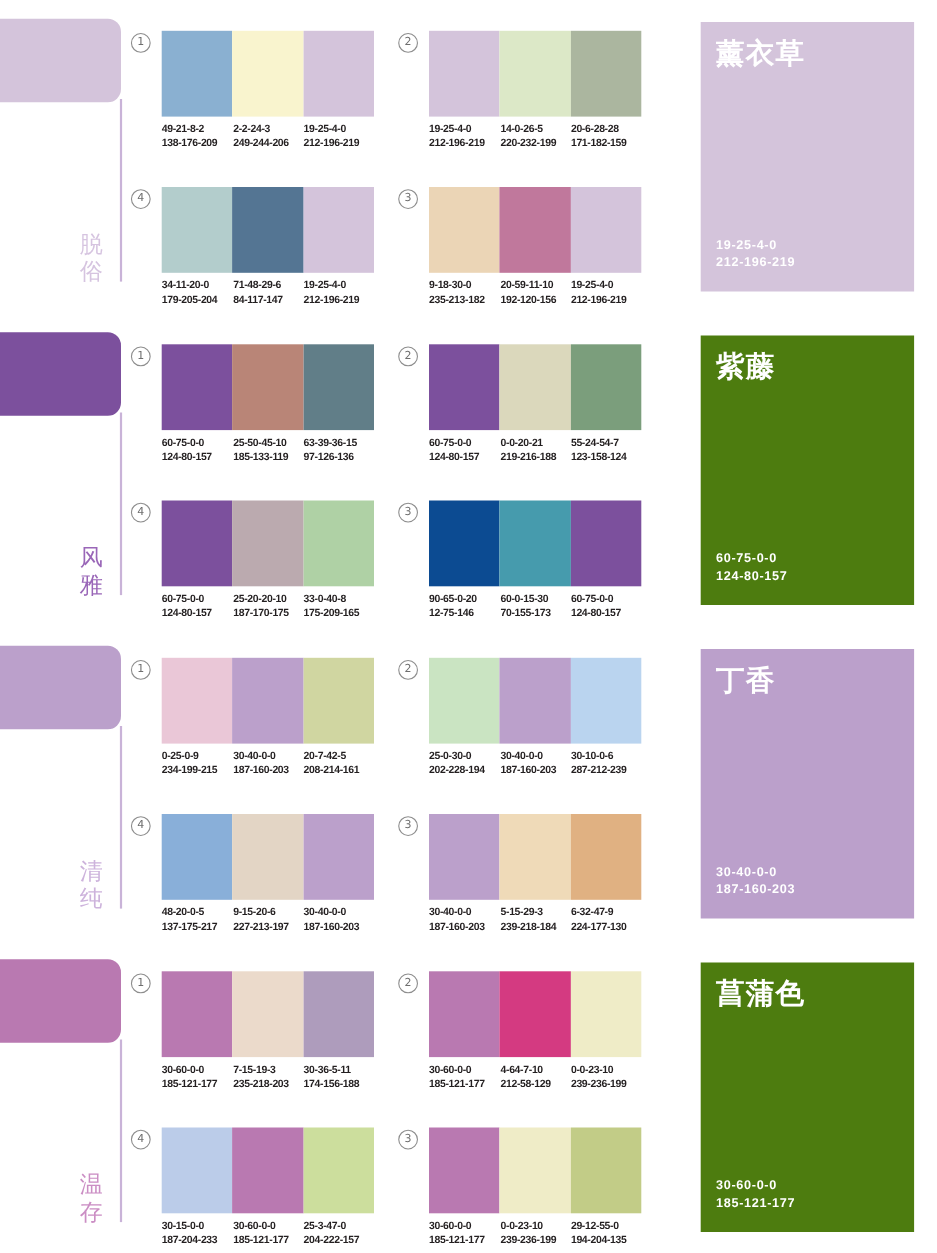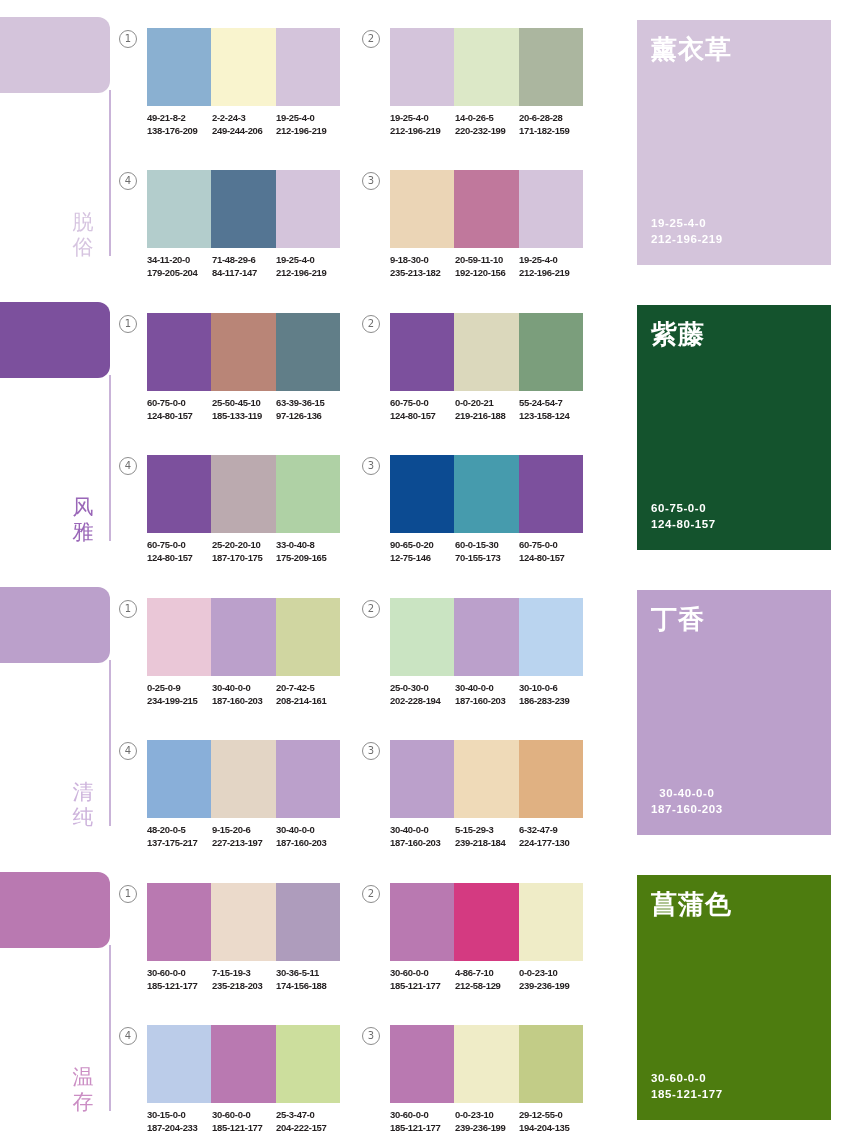--- a/index.html
+++ b/index.html
@@ -329,21 +329,21 @@
           <div class="c2">
             <div>60-0-15-30</div>
             <div>70-155-173</div>
           </div>
           <div>
             <div>60-75-0-0</div>
             <div>124-80-157</div>
           </div>
         </div>
       </div>
-      <div class="hero" style="background: #14532d;">
+      <div class="hero" style="background: #4d7c0f;">
         <div class="htitle">紫藤</div>
         <div class="hcodes">
           <div>60-75-0-0</div>
           <div>124-80-157</div>
         </div>
       </div>
     </div>
     <div class="section">
       <div class="keycol">
         <div class="keyswatch" style="background: rgb(187, 160, 203);"></div>
@@ -386,21 +386,21 @@
           <div>
             <div>25-0-30-0</div>
             <div>202-228-194</div>
           </div>
           <div class="c2">
             <div>30-40-0-0</div>
             <div>187-160-203</div>
           </div>
           <div>
             <div>30-10-0-6</div>
-            <div>186-283-239</div>
+            <div>287-212-239</div>
           </div>
         </div>
       </div>
       <div class="group g4">
         <div class="gnum">4</div>
         <div class="swatches">
           <div style="background: rgb(137, 175, 217);"></div>
           <div style="background: rgb(227, 213, 197);"></div>
           <div style="background: rgb(187, 160, 203);"></div>
         </div>
@@ -434,21 +434,21 @@
           <div class="c2">
             <div>5-15-29-3</div>
             <div>239-218-184</div>
           </div>
           <div>
             <div>6-32-47-9</div>
             <div>224-177-130</div>
           </div>
         </div>
       </div>
-      <div class="hero" style="background: rgb(187, 160, 203); text-align: center;">
+      <div class="hero" style="background: rgb(187, 160, 203);">
         <div class="htitle">丁香</div>
         <div class="hcodes">
           <div>30-40-0-0</div>
           <div>187-160-203</div>
         </div>
       </div>
     </div>
     <div class="section">
       <div class="keycol">
         <div class="keyswatch" style="background: rgb(185, 121, 177);"></div>
@@ -486,21 +486,21 @@
           <div style="background: rgb(185, 121, 177);"></div>
           <div style="background: rgb(212, 58, 129);"></div>
           <div style="background: rgb(239, 236, 199);"></div>
         </div>
         <div class="codes">
           <div>
             <div>30-60-0-0</div>
             <div>185-121-177</div>
           </div>
           <div class="c2">
-            <div>4-86-7-10</div>
+            <div>4-64-7-10</div>
             <div>212-58-129</div>
           </div>
           <div>
             <div>0-0-23-10</div>
             <div>239-236-199</div>
           </div>
         </div>
       </div>
       <div class="group g4">
         <div class="gnum">4</div>

